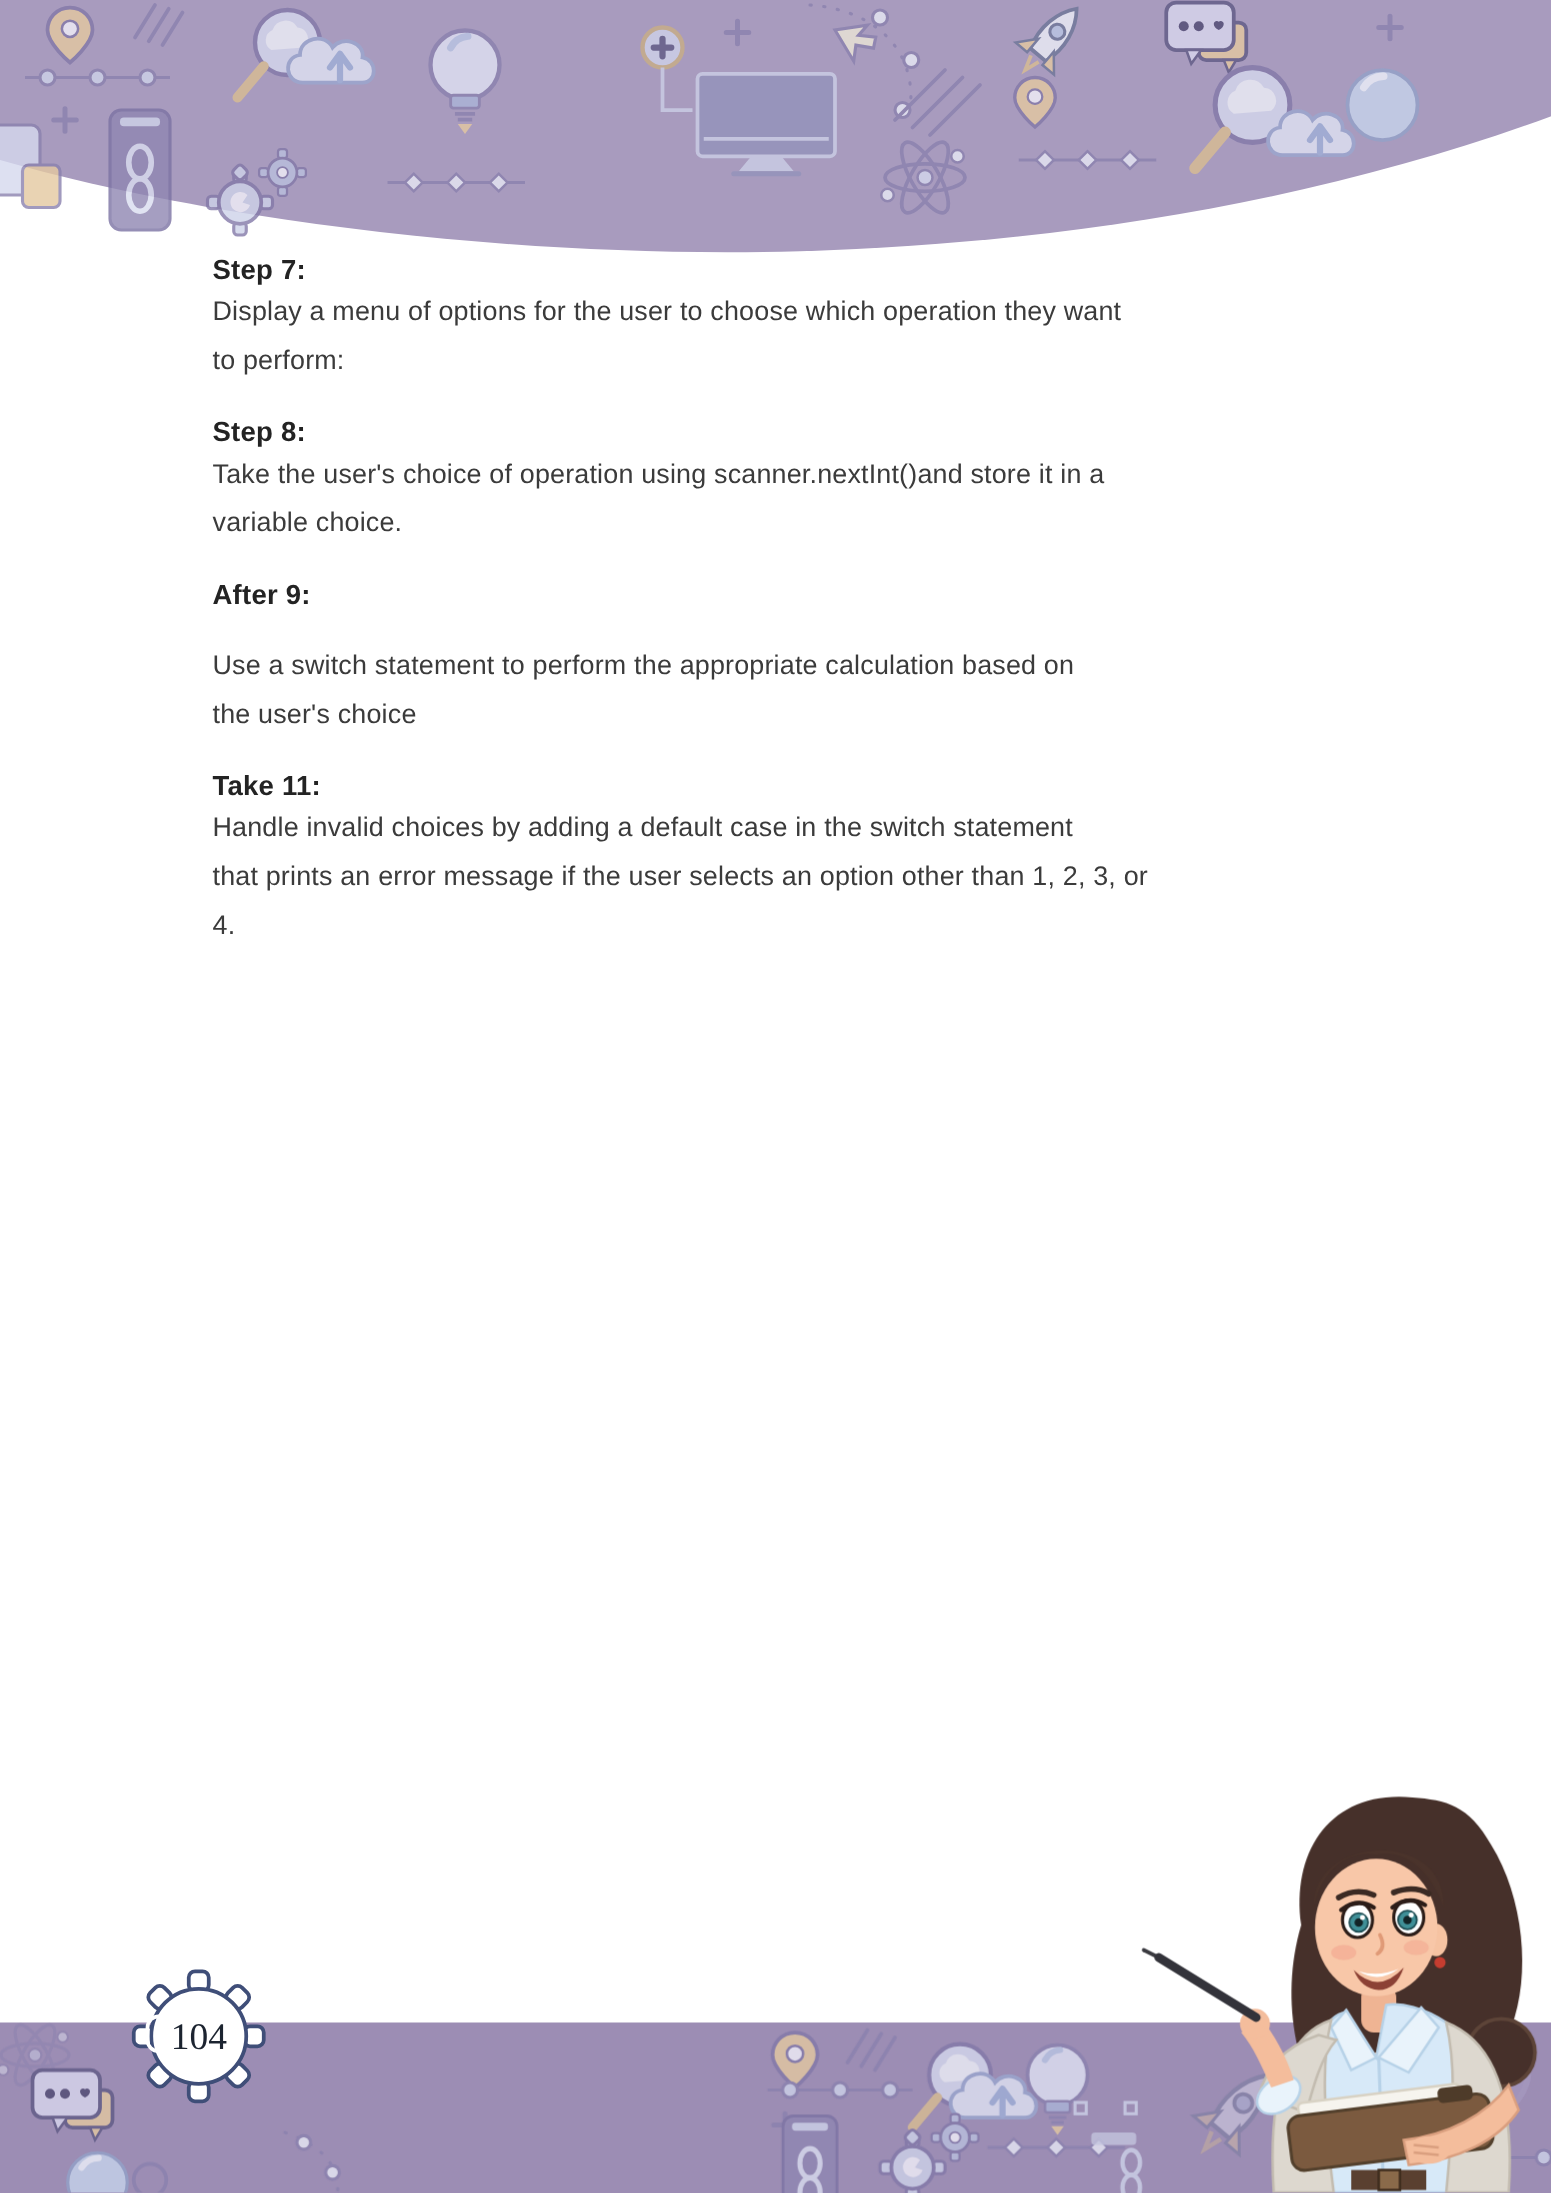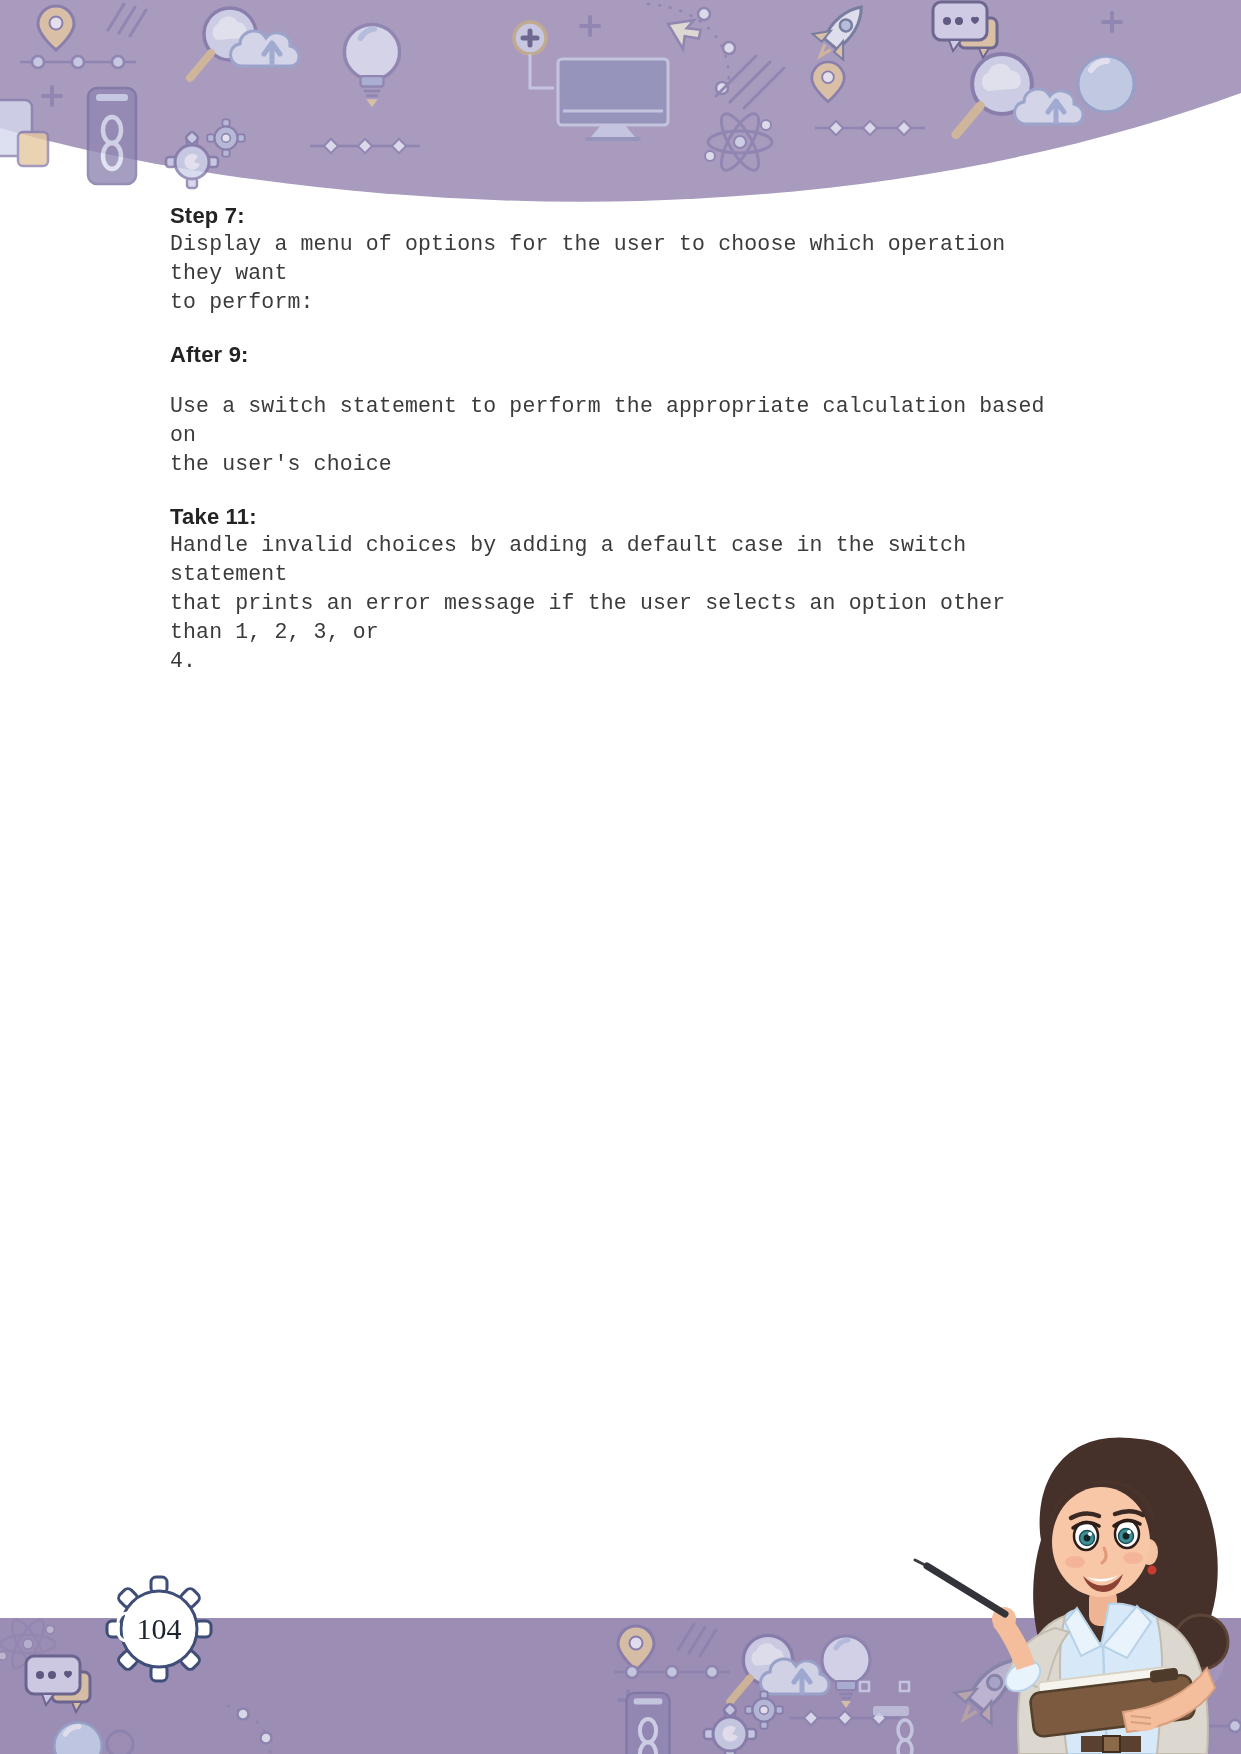--- a/index.html
+++ b/index.html
@@ -9,21 +9,21 @@
   .band-svg{position:absolute;left:0;top:0;width:1241px;height:215px;display:block;}
   #footer-band{position:absolute;left:0;top:1618px;width:1241px;height:136px;background:#9c8db4;}
   #footer-icons{position:absolute;left:0;top:0;width:1241px;height:136px;display:block;}
   #gear-badge{position:absolute;left:104px;top:1574px;width:110px;height:110px;}
   #mouse-mini{position:absolute;left:114px;top:1610px;width:26px;height:34px;}
   #character{position:absolute;left:905px;top:1430px;width:336px;height:324px;}
   
   .content{position:absolute;left:130px;top:201px;width:900px;margin-left:40px;}
   .step{margin:0 0 23px 0;}
   .step h3{margin:0;font-size:22px;line-height:29px;font-weight:700;color:#232323;letter-spacing:.2px;}
-  .step p{margin:0;font-size:21.5px;line-height:29px;color:#3b3b3b;letter-spacing:.15px;white-space:pre-line;font-family:Liberation Mono, monospace;}
+  .step p{margin:0;font-size:21.5px;line-height:39px;color:#3b3b3b;letter-spacing:.15px;white-space:pre-line;}
 </style>
 </head>
 <body>
 
 <div id="page">
 
   <svg class="band-svg" viewBox="0 0 1241 215" aria-hidden="true">
     <defs>
       <g id="i-pin">
         <path d="M0,-20 C-11,-20 -18,-11 -18,-2 C-18,9 0,24 0,24 C0,24 18,9 18,-2 C18,-11 11,-20 0,-20 Z" fill="#e4c9a0" stroke="#8278a8" stroke-width="3"></path>
@@ -182,20 +182,25 @@
     </g>
   </svg>
 
   <div class="content">
     <div class="step">
       <h3>Step 7:</h3>
       <p>Display a menu of options for the user to choose which operation they want
 to perform:</p>
     </div>
     <div class="step">
+      <h3>Step 8:</h3>
+      <p>Take the user's choice of operation using scanner.nextInt()and store it in a
+variable choice.</p>
+    </div>
+    <div class="step">
       <h3>After 9:</h3>
     </div>
     <div class="step">
       <p>Use a switch statement to perform the appropriate calculation based on
 the user's choice</p>
     </div>
     <div class="step">
       <h3>Take 11:</h3>
       <p>Handle invalid choices by adding a default case in the switch statement
 that prints an error message if the user selects an option other than 1, 2, 3, or

